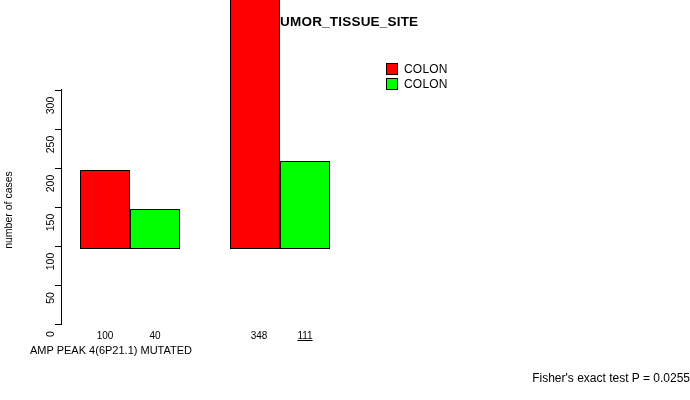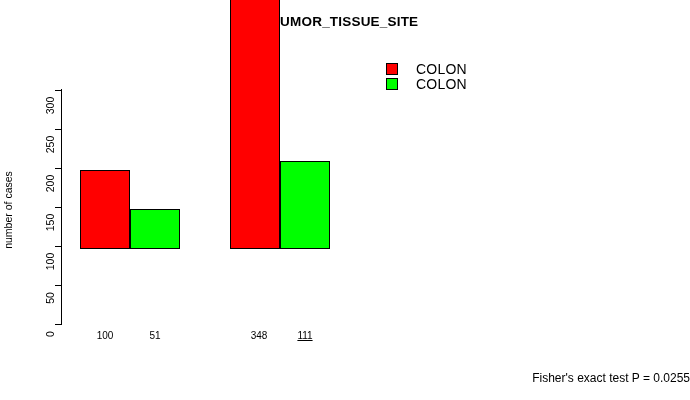--- a/index.html
+++ b/index.html
@@ -118,22 +118,22 @@
     height: 15px;
   }
   .legend-swatch {
     width: 12px;
     height: 12px;
     box-sizing: border-box;
     border: 1px solid #000000;
     flex: 0 0 auto;
   }
   .legend-label {
-    margin-left: 18px;
-    font-size: 14px;
+    margin-left: 6px;
+    font-size: 12px;
     white-space: nowrap;
     letter-spacing: 0.2px;
   }
 </style>
 </head>
 <body>
 
 <div class="plot-root">
 
   <div class="chart-title">TUMOR_TISSUE_SITE</div>
@@ -168,24 +168,25 @@
     <div class="bar" style="left:80px; width:50px; height:79px; background:#FF0000;"></div>
 
     <div class="bar" style="left:130px; width:50px; height:40px; background:#00FF00;"></div>
 
     <div class="bar" style="left:230px; width:50px; height:265px; background:#FF0000;"></div>
 
     <div class="bar" style="left:280px; width:50px; height:88px; background:#00FF00;"></div>
   </div>
 
   <div class="bar-value" style="left:80px; width:50px;">100</div>
-  <div class="bar-value" style="left:130px; width:50px;">51</div>
+  <div class="bar-value" style="left:130px; width:50px;">40</div>
   <div class="bar-value" style="left:234px; width:50px;">348</div>
   <div class="bar-value" style="left:280px; width:50px;text-decoration:underline;">111</div>
 
+  <div class="group-label" style="left:30px;">AMP PEAK  4(6P21.1) MUTATED</div>
 
   <div class="footer-note">Fisher's exact test P = 0.0255</div>
 
   <div class="legend">
     <div class="legend-row">
       <span class="legend-swatch" style="background:#FF0000;"></span>
       <span class="legend-label">COLON</span>
     </div>
     <div class="legend-row">
       <span class="legend-swatch" style="background:#00FF00;"></span>

